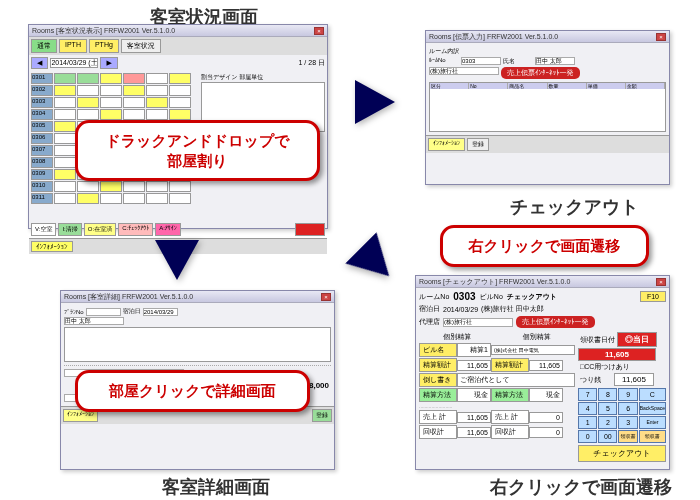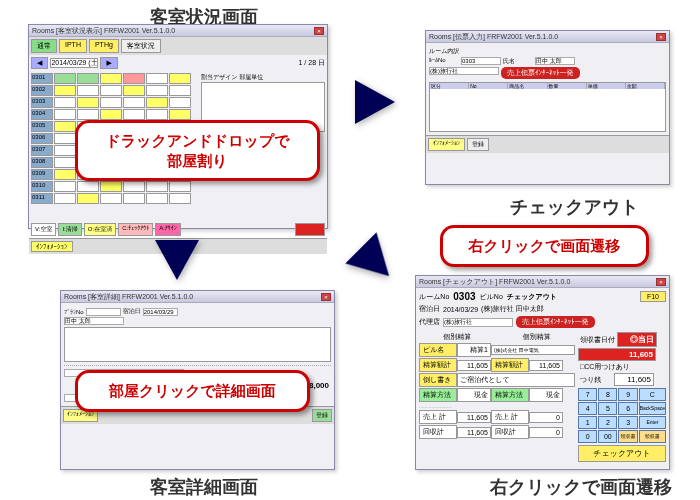--- a/index.html
+++ b/index.html
@@ -68,33 +68,33 @@
 .co-hdr2 .pill{background:#c22;color:#fff;padding:1px 6px;border-radius:5px;font-size:7px}
 .co-main{display:flex;gap:3px;margin-top:3px}
 .co-left{flex:1}
 .co-left .line{display:flex;margin:1px 0;align-items:center}
 .co-left .lab{background:#fe6;border:1px solid #999;padding:1px 3px;font-size:7px;min-width:38px}
 .co-left .lab.g{background:#9e9}
 .co-left .val{border:1px solid #999;background:#fff;padding:1px 2px;min-width:34px;text-align:right;font-size:7px}
 .co-right{flex:0 0 88px}
 .co-right .line{display:flex;margin:1px 0;align-items:center}
 .co-right .lab{font-size:7px;padding:0 2px;min-width:36px}
-.co-right .val{border:1px solid #999;background:#fff;padding:1px 2px;min-width:40px;text-align:right;font-size:8px}
+.co-right .val{border:1px solid #999;background:#fff;padding:1px 2px;min-width:40px;text-align:center;font-size:8px}
 .co-right .val.red{background:#d22;color:#fff;font-weight:bold}
 .co-keypad{margin-top:2px;display:grid;grid-template-columns:repeat(4,1fr);gap:1px}
 .co-keypad .k{background:#bdf;border:1px solid #57a;text-align:center;font-size:7px;padding:2px 0}
 .co-keypad .k.o{background:#fd8}
 .co-chk{background:#fe6;border:1px solid #999;text-align:center;padding:2px;margin-top:2px;font-size:8px}
 </style>
 </head>
 <body>
 
 <div class="title" style="left:150px;top:5px">客室状況画面</div>
 <div class="title" style="left:510px;top:195px">チェックアウト</div>
-<div class="title" style="left:150px;top:475px">客室詳細画面</div>
+<div class="title" style="left:162px;top:475px">客室詳細画面</div>
 <div class="title" style="left:490px;top:475px">右クリックで画面遷移</div>
 
 <div class="panel rs">
   <div class="win-bar">
     <span>Rooms [客室状況表示] FRFW2001 Ver.5.1.0.0</span>
     <span class="x">×</span>
   </div>
   <div class="rs-tabs">
     <span class="rs-tab g">通常</span>
     <span class="rs-tab y">IPTH</span>

